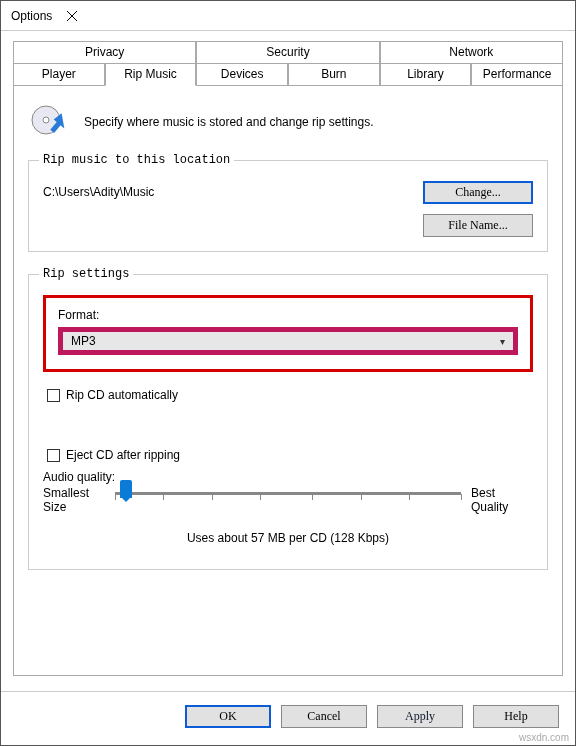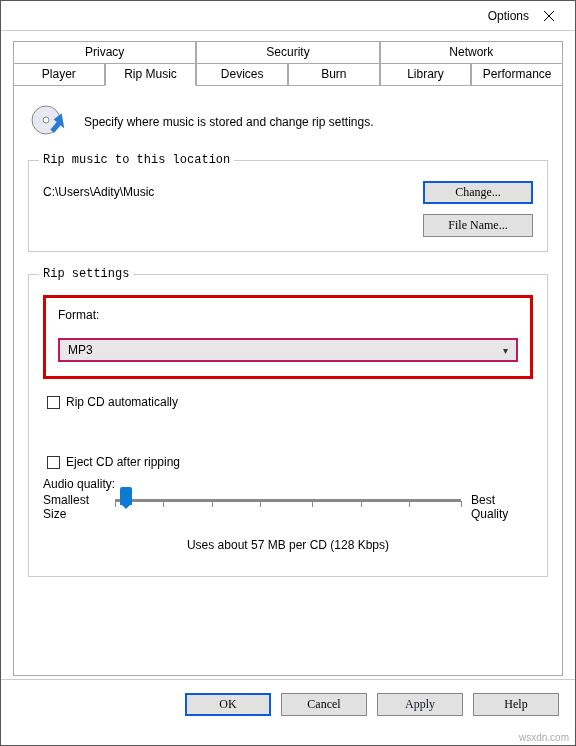--- a/index.html
+++ b/index.html
@@ -17,21 +17,21 @@
     width: 576px;
     height: 746px;
     border: 1px solid #555;
     background: #fff;
     position: relative;
   }
   .titlebar {
     height: 30px;
     display: flex;
     align-items: center;
-    justify-content: flex-end;
+    justify-content: flex-start;
     padding: 0 6px 0 10px;
     border-bottom: 1px solid #ccc;
   }
   .titlebar .title { font-size: 12px; }
   .close-btn {
     width: 40px; height: 28px;
     display: flex; align-items: center; justify-content: center;
     font-size: 14px;
   }
   .close-btn svg { width: 10px; height: 10px; }
@@ -116,27 +116,27 @@
   .btn.disabled { color: #0f172a; }
   
   .red-box {
     border: 3px solid #d40000;
     padding: 10px 12px 14px 12px;
     margin-bottom: 16px;
   }
   .combo {
     width: 100%;
     height: 24px;
-    border: 2px solid #be185d;
+    border: 5px solid #be185d;
     background: #e7e7e7;
     display: flex;
     align-items: center;
     justify-content: space-between;
     padding: 9px 8px;
-    margin-top: 16px;
+    margin-top: 5px;
   }
   .combo .chev { font-size: 10px; color: #333; }
   .chk-row {
     display: flex; align-items: center; gap: 6px;
     margin: 8px 0 20px 4px;
   }
   .chk {
     width: 13px; height: 13px;
     border: 1px solid #333;
     background: #fff;
@@ -171,21 +171,21 @@
     border-left:6px solid transparent; border-right:6px solid transparent;
     border-top:6px solid #0b7bd6;
   }
   .side-label { width: 62px; font-size: 12px; line-height: 1.2; }
   .side-label.right { text-align: left; }
   .aq-caption {
     text-align: center; margin-top: 16px; font-size: 12px;
   }
   
   .footer {
-    position: absolute; left: 0; right: 0; bottom: 16px;
+    position: absolute; left: 0; right: 0; bottom: 4px;
     height: 50px;
     display: flex; align-items: center; justify-content: flex-end;
     gap: 10px;
     padding: 8px 16px;
     border-top: 1px solid #ccc;
   }
   .footer .btn { min-width: 86px; }
   .watermark {
     position: absolute; right: 6px; bottom: 2px;
     font-size: 10px; color: #aaa;

